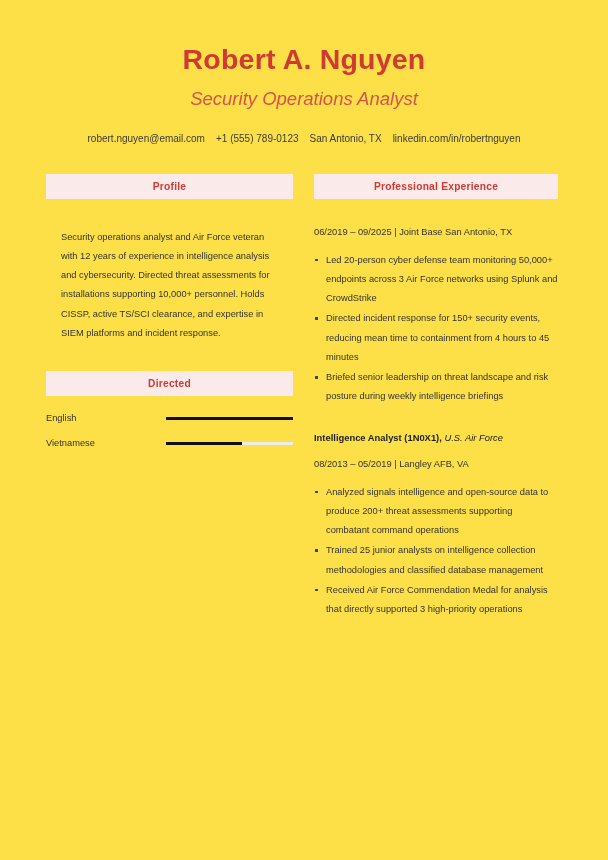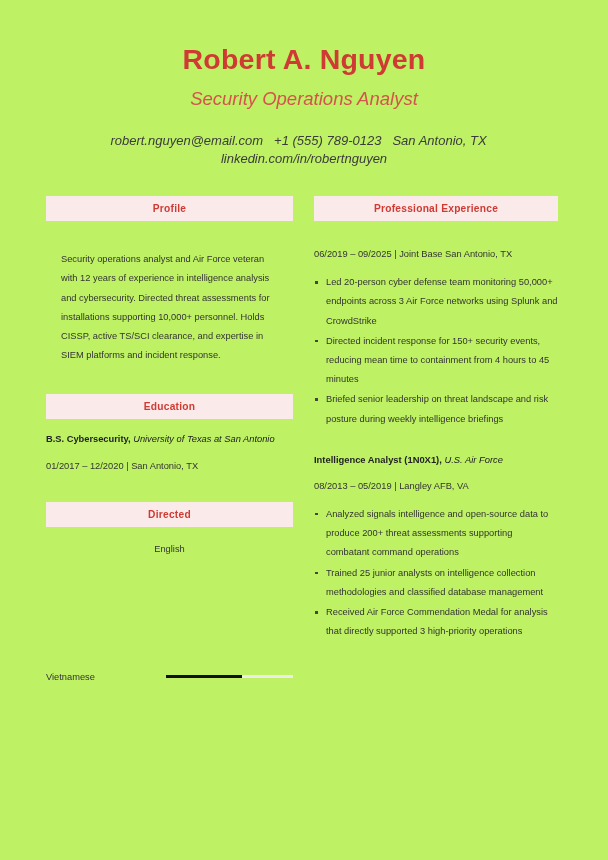--- a/index.html
+++ b/index.html
@@ -11,21 +11,21 @@
     width: 608px;
     height: 860px;
     font-family: "Liberation Sans", sans-serif;
     color: #333333;
     -webkit-font-smoothing: antialiased;
   }
   .page {
     width: 608px;
     height: 860px;
     box-sizing: border-box;
-    background: #bef264;
+    background: #fde047;
     position: relative;
     overflow: hidden;
   }
 
   
   .header {
     padding: 44px 46px 0 46px;
     text-align: center;
   }
   .name {
@@ -38,28 +38,27 @@
   }
   .subtitle {
     font-size: 18.5px;
     font-style: italic;
     color: #d4534c;
     margin: 13px 0 0 0;
     line-height: 1.2;
   }
   .contact {
     margin-top: 21px;
-    font-size: 13px;
+    font-size: 10px;
     color: #3b3b3b;
     line-height: 1.4;
     display: flex;
     justify-content: center;
     align-items: flex-end;
     flex-wrap: wrap;
-    font-style: italic;
   }
   .contact .sep {
     display: inline-block;
     width: 11px;
   }
 
   
   .columns {
     display: flex;
     padding: 0 46px;
@@ -124,24 +123,23 @@
   }
 
   
   .lang-row {
     display: flex;
     align-items: center;
     margin-top: 6px;
   }
   .lang-row:first-child {
     margin-top: 2px;
-    flex-direction: column;
   }
   .lang-row + .lang-row {
-    margin-top: 5px;
+    margin-top: 13px;
   }
   .lang-name {
     font-size: 9.3px;
     color: #333333;
     flex: 0 0 120px;
     line-height: 1.3;
   }
   .lang-track {
     position: relative;
     height: 3px;
@@ -224,32 +222,20 @@
 
     <div class="col-left">
 
       <div class="section">
         <div class="section-banner">Profile</div>
         <div class="section-body">
           <p class="para">Security operations analyst and Air Force veteran with 12 years of experience in intelligence analysis and cybersecurity. Directed threat assessments for installations supporting 10,000+ personnel. Holds CISSP, active TS/SCI clearance, and expertise in SIEM platforms and incident response.</p>
         </div>
       </div>
 
-      <div class="section">
-        <div class="section-banner">Education</div>
-        <div class="section-body">
-          <div>
-            <p class="edu-line1">
-              <span class="edu-degree">B.S. Cybersecurity,</span>
-              <span class="edu-school">University of Texas at San Antonio</span>
-            </p>
-            <p class="edu-line2">01/2017 – 12/2020 | San Antonio, TX</p>
-          </div>
-        </div>
-      </div>
 
       <div class="section">
         <div class="section-banner">Directed</div>
         <div class="section-body">
 
           <div class="lang-row">
             <span class="lang-name">English</span>
             <span class="lang-track">
               <span class="lang-fill" style="width: 100%;"></span>
             </span>

